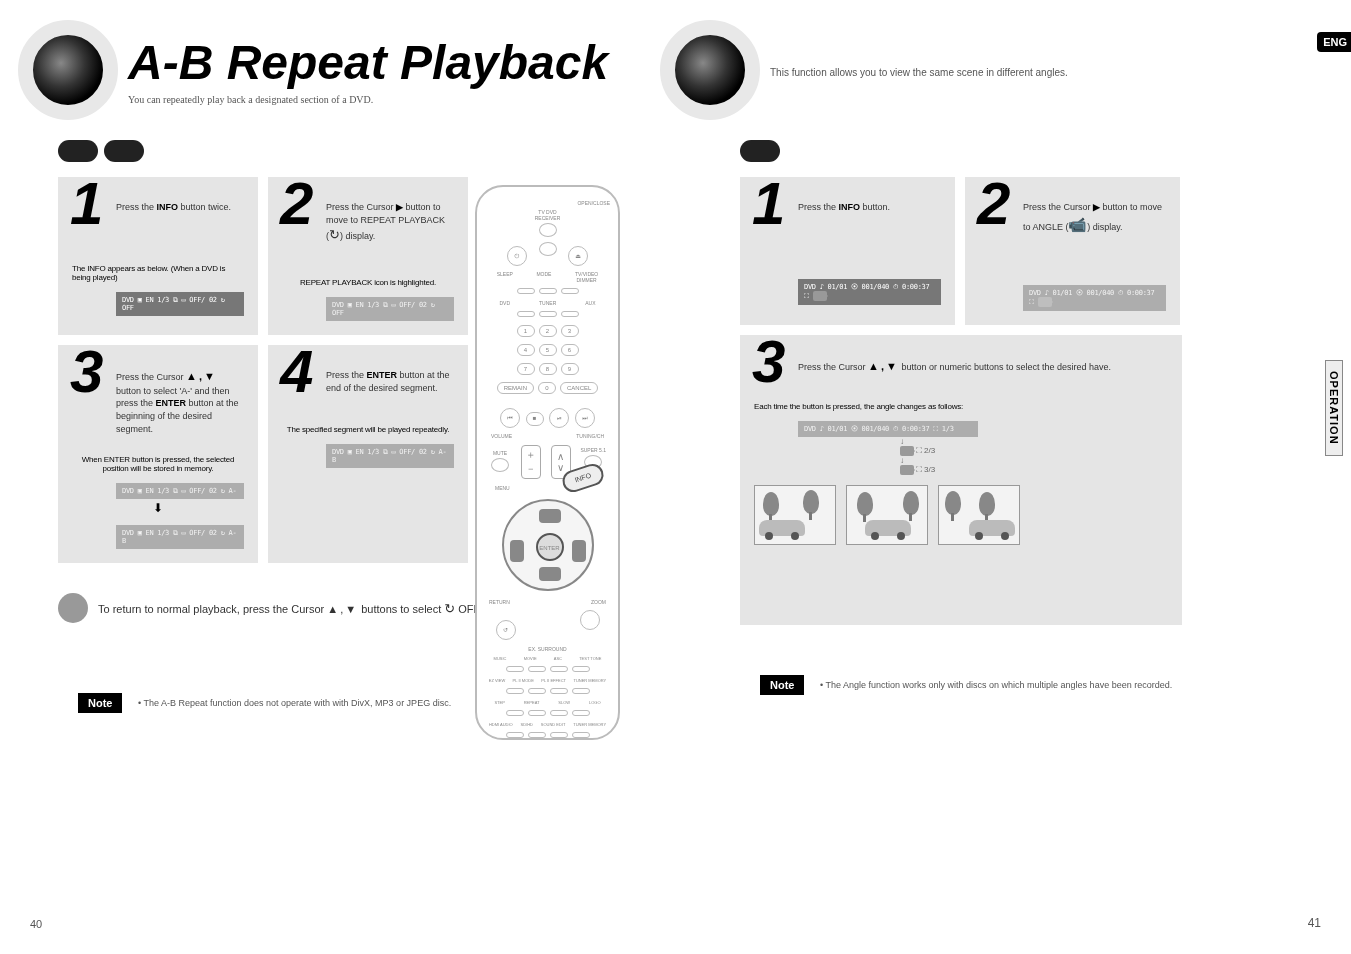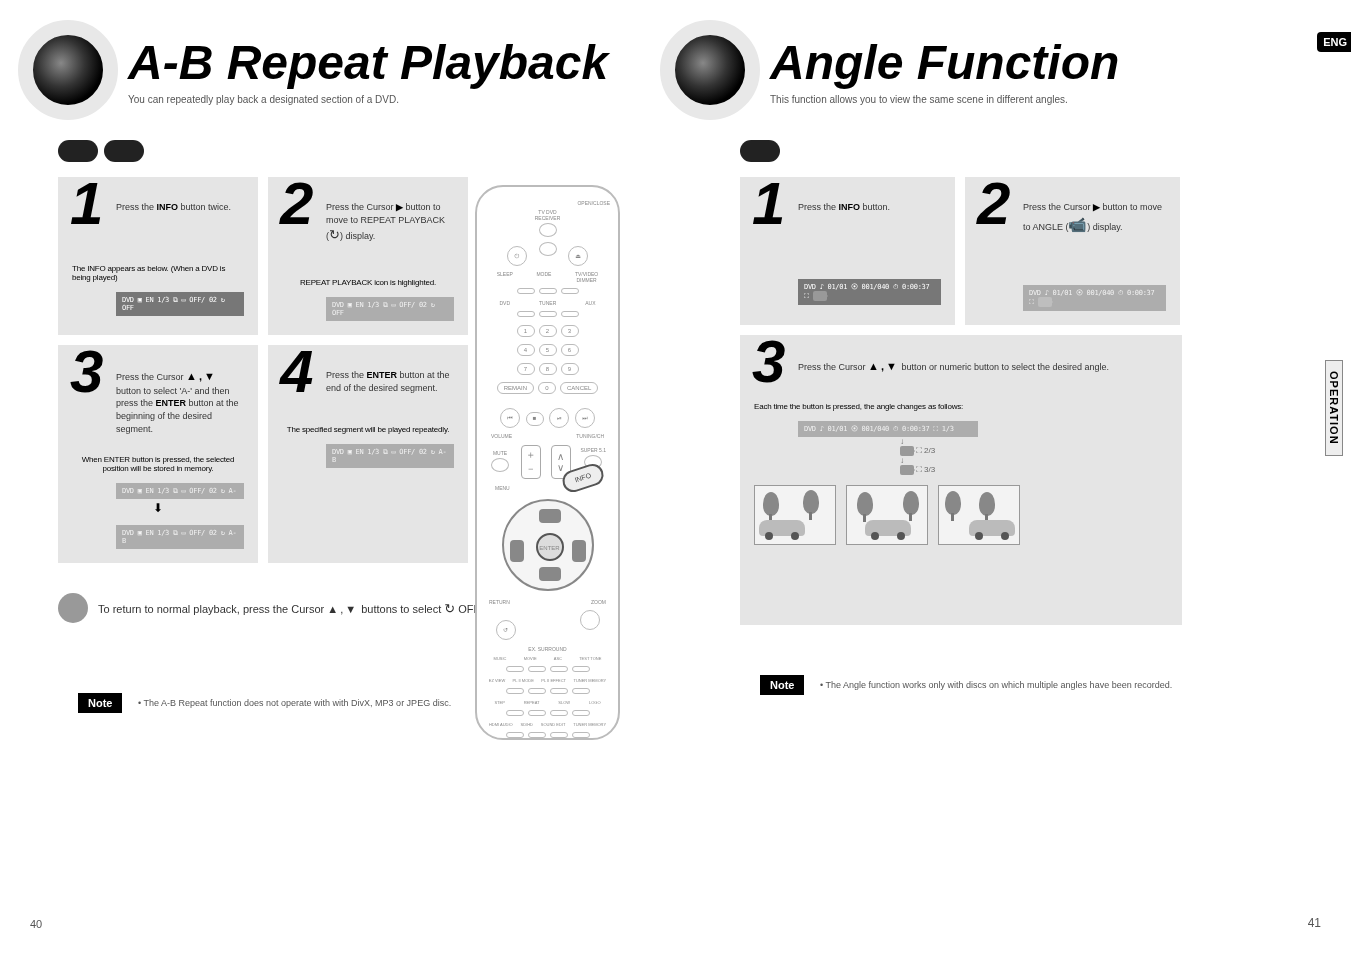--- a/index.html
+++ b/index.html
@@ -156,21 +156,21 @@
 <body>
 
 <div class="en-tab">ENG</div>
 <div class="side-tab">OPERATION</div>
 
 <div class="left-col">
   <div class="page-header">
     <div class="speaker-icon"></div>
     <div>
       <div class="page-title">A-B Repeat Playback</div>
-      <div style="font-size:10px;color:#555;margin-top:4px;">You can repeatedly play back a designated section of a DVD.</div>
+      <div style="font-size:10px;color:#555;margin-top:4px;font-family:Liberation Serif, serif;">You can repeatedly play back a designated section of a DVD.</div>
     </div>
   </div>
 
   <div class="pill-row">
     <div class="pill dark"></div>
     <div class="pill dark"></div>
   </div>
 
   <div class="step-grid">
 
@@ -318,21 +318,20 @@
         <span>TUNER MEMORY</span>
       </div>
     <div class="remote-row"><span class="rbtn"></span><span class="rbtn"></span><span class="rbtn"></span><span class="rbtn"></span></div>
   </div>
 </div>
 
 <div class="right-col">
   <div class="page-header">
     <div class="speaker-icon"></div>
     <div>
-      <div class="page-title">Angle Function</div>
       <div style="font-size:10px;color:#555;margin-top:4px;">This function allows you to view the same scene in different angles.</div>
     </div>
   </div>
 
   <div class="pill-row" style="margin-left:80px;">
     <div class="pill dark"></div>
   </div>
 
   <div class="step-grid" style="margin-left:80px;">
 
@@ -352,21 +351,21 @@
         <span>Press the Cursor </span><span class="bold">▶</span><span> button to move to ANGLE (</span><span class="camera-glyph">📹</span><span>) display.</span>
       </div>
       <div class="mini-bar dim" style="margin-top:50px;">
         <span>DVD  ♪ 01/01  ⦿ 001/040  ⏱ 0:00:37  ⛶</span> <span class="ind-camera"></span>
       </div>
     </div>
 
     <div class="step-box" style="width:442px;min-height:290px;">
       <div class="step-num">3</div>
       <div class="step-text" style="max-width:360px;">
-        <span>Press the Cursor </span><span class="bold arrow-icons">▲,▼</span><span> button or numeric button to select the desired angle.</span>
+        <span>Press the Cursor </span><span class="bold arrow-icons">▲,▼</span><span> button or numeric buttons to select the desired have.</span>
       </div>
       <div class="highlight-row" style="margin-top:28px;">Each time the button is pressed, the angle changes as follows:</div>
       <div class="mini-bar dim" style="width:180px;">
         <span>DVD  ♪ 01/01  ⦿ 001/040  ⏱ 0:00:37  ⛶ 1/3</span>
       </div>
       <div class="anglestack" style="margin-left:146px;font-size:8px;color:#666;">
         <div>↓</div>
         <div><span class="ind-camera"></span> <span>⛶ 2/3</span></div>
         <div>↓</div>
         <div><span class="ind-camera"></span> <span>⛶ 3/3</span></div>

